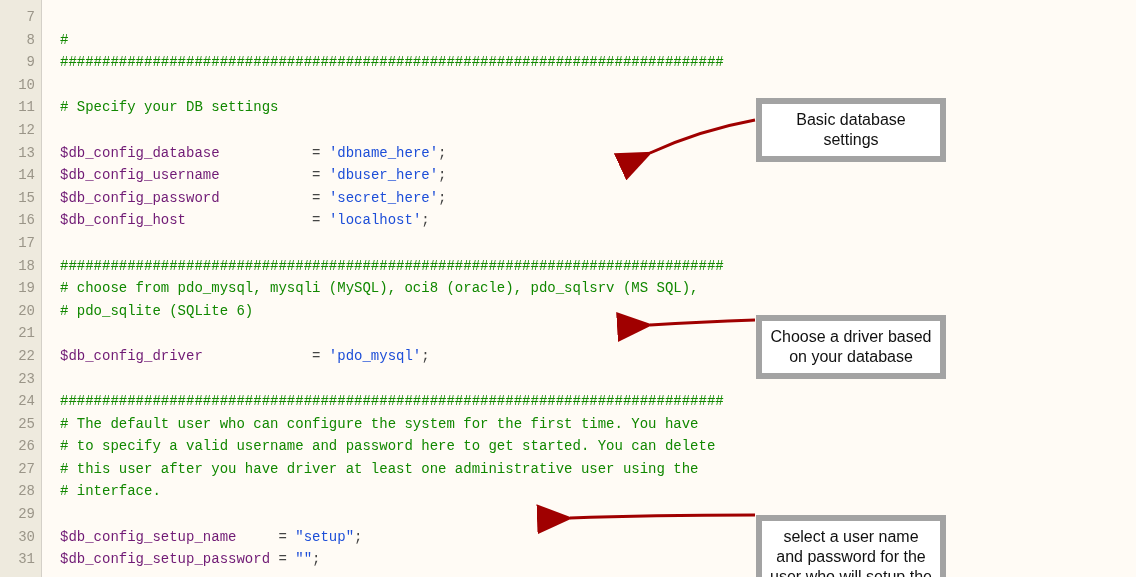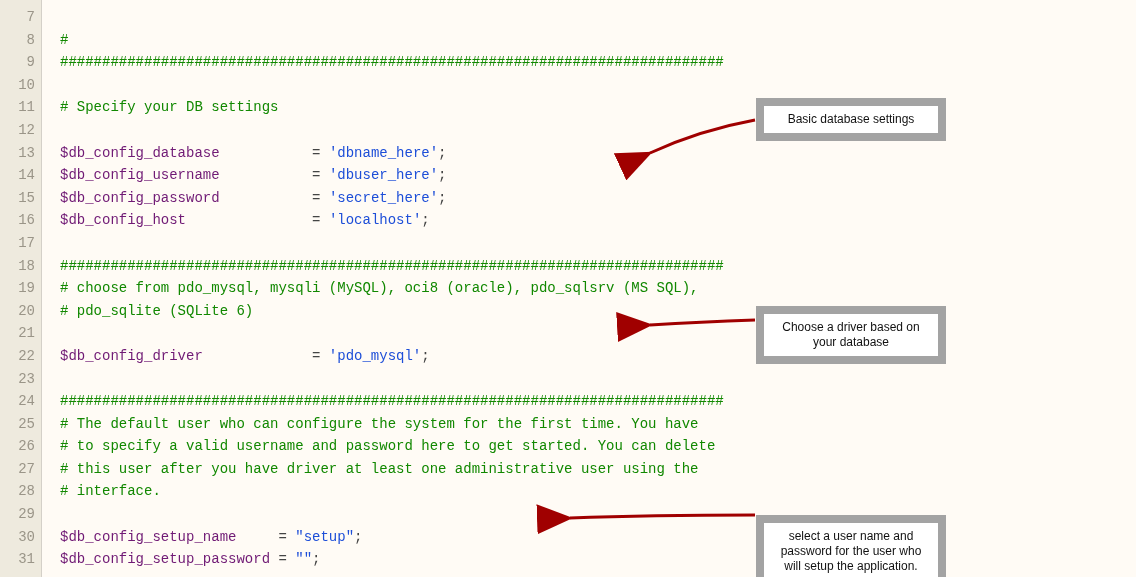--- a/index.html
+++ b/index.html
@@ -37,24 +37,24 @@
     flex: 1;
   }
   .c-comment { color: #118800; }
   .c-var     { color: #701a75; }
   .c-op      { color: #444; }
   .c-str     { color: #1d4ed8; }
   .c-semi    { color: #444; }
 
   .callout {
     position: absolute;
-    border: 8px solid #a3a3a3;
+    border: 6px solid #a3a3a3;
     background: #fff;
     font-family: Arial, Helvetica, sans-serif;
-    font-size: 12px;
+    font-size: 16px;
     line-height: 1.25;
     color: #111;
     text-align: center;
     padding: 6px 8px;
     width: 190px;
   }
   svg.arrows {
     position: absolute;
     top: 0; left: 0;
     width: 1136px;
@@ -114,21 +114,21 @@
 <span class="c-comment"># this user after you have driver at least one administrative user using the</span>
 <span class="c-comment"># interface.</span>
 <span></span>
 <span><span class="c-var">$db_config_setup_name</span><span>     </span><span class="c-op">= </span><span class="c-str">"setup"</span><span class="c-semi">;</span></span>
 <span><span class="c-var">$db_config_setup_password</span><span> </span><span class="c-op">= </span><span class="c-str">""</span><span class="c-semi">;</span></span>
 <span></span>
   </div>
 </div>
 
 <div class="callout" style="top:98px;left:756px;">Basic database settings</div>
-<div class="callout" style="top:306px;left:756px;">Choose a driver based on your database</div>
+<div class="callout" style="top:315px;left:756px;">Choose a driver based on your database</div>
 <div class="callout" style="top:515px;left:756px;">select a user name and password for the user who will setup the application.</div>
 
 <svg class="arrows">
   <defs>
     <marker id="ah" markerWidth="12" markerHeight="10" refX="1" refY="5" orient="auto">
       <path d="M12,0 L0,5 L12,10 Z" fill="#a00000"></path>
     </marker>
   </defs>
   <path d="M755,120 Q700,130 650,153" stroke="#a00000" stroke-width="3" fill="none" marker-end="url(#ah)"></path>
   <path d="M755,320 Q700,322 650,325" stroke="#a00000" stroke-width="3" fill="none" marker-end="url(#ah)"></path>

